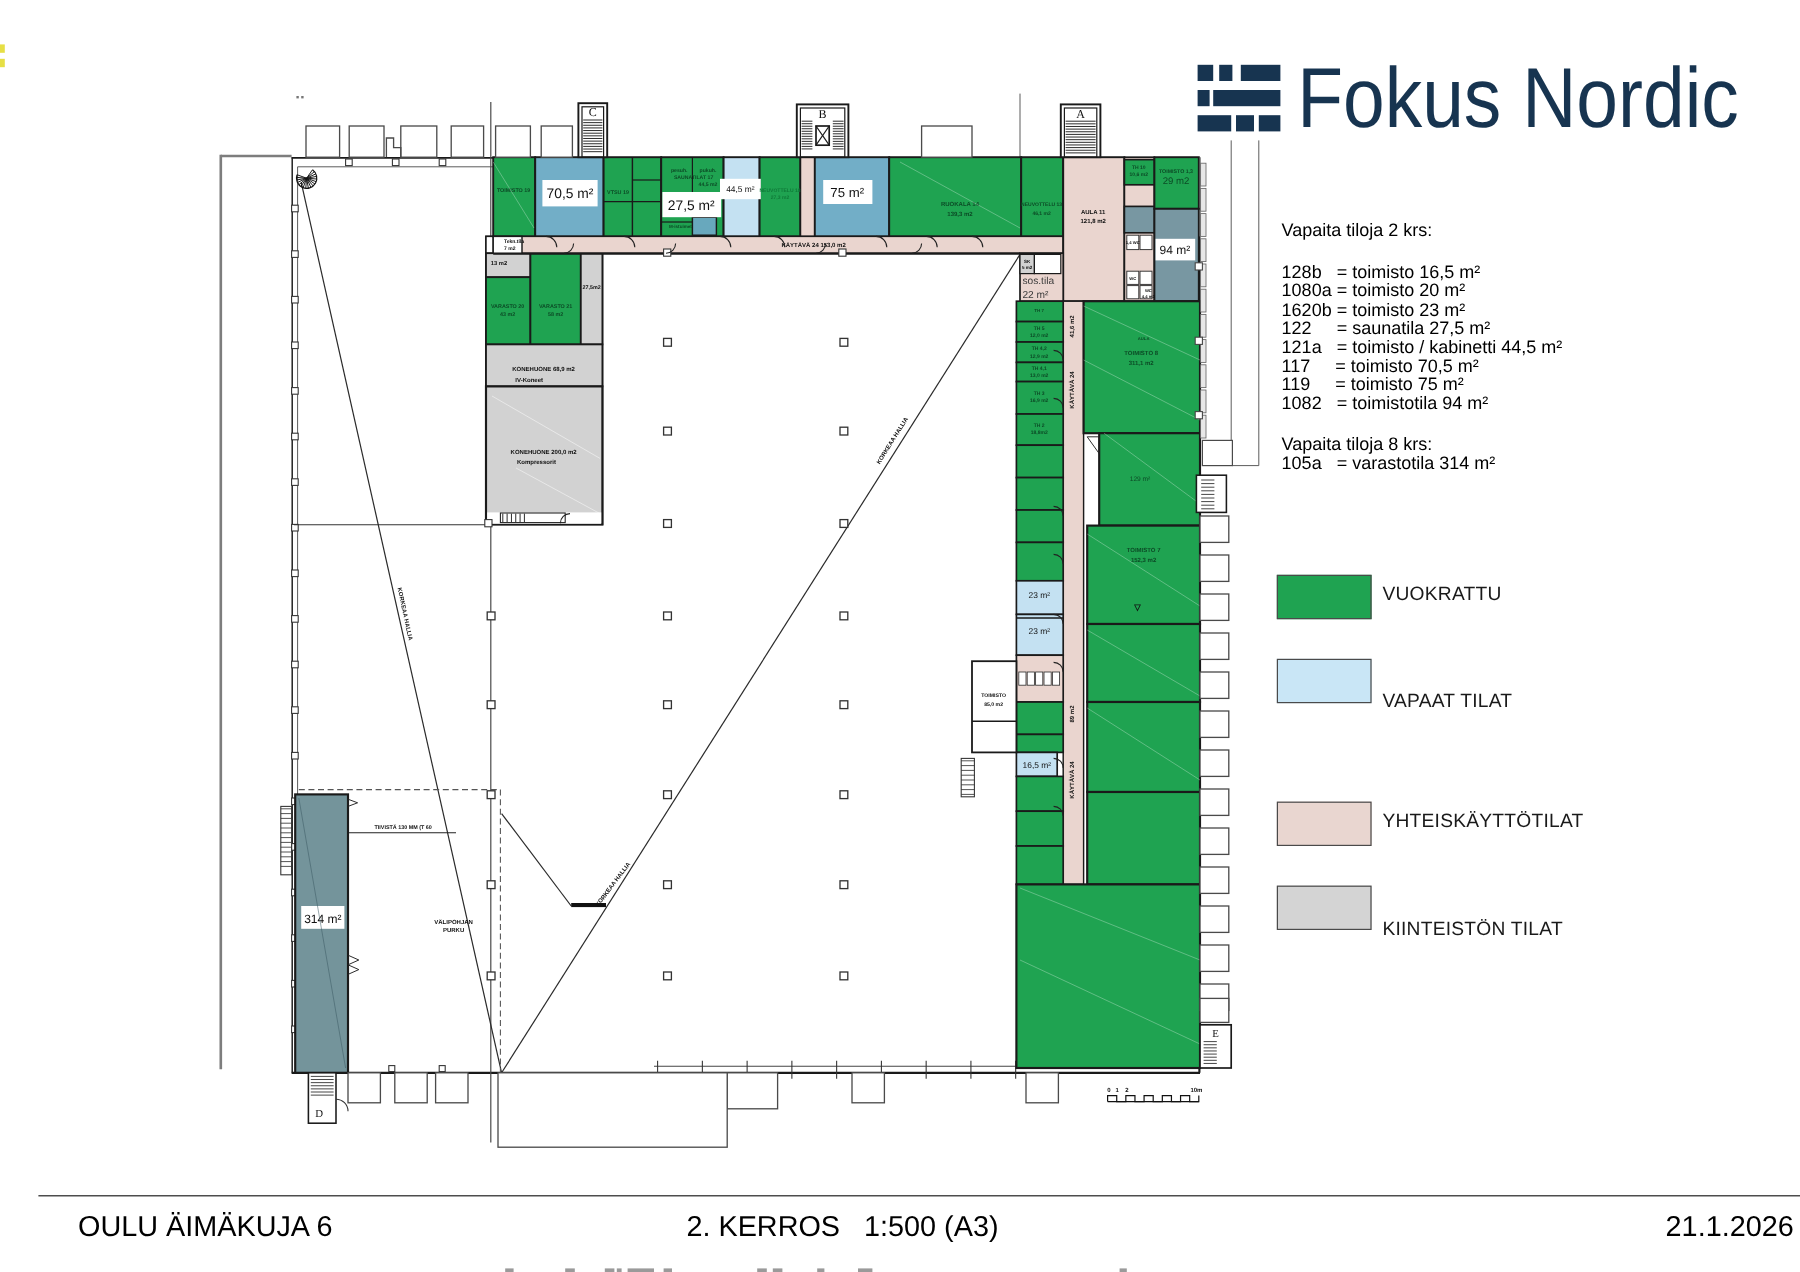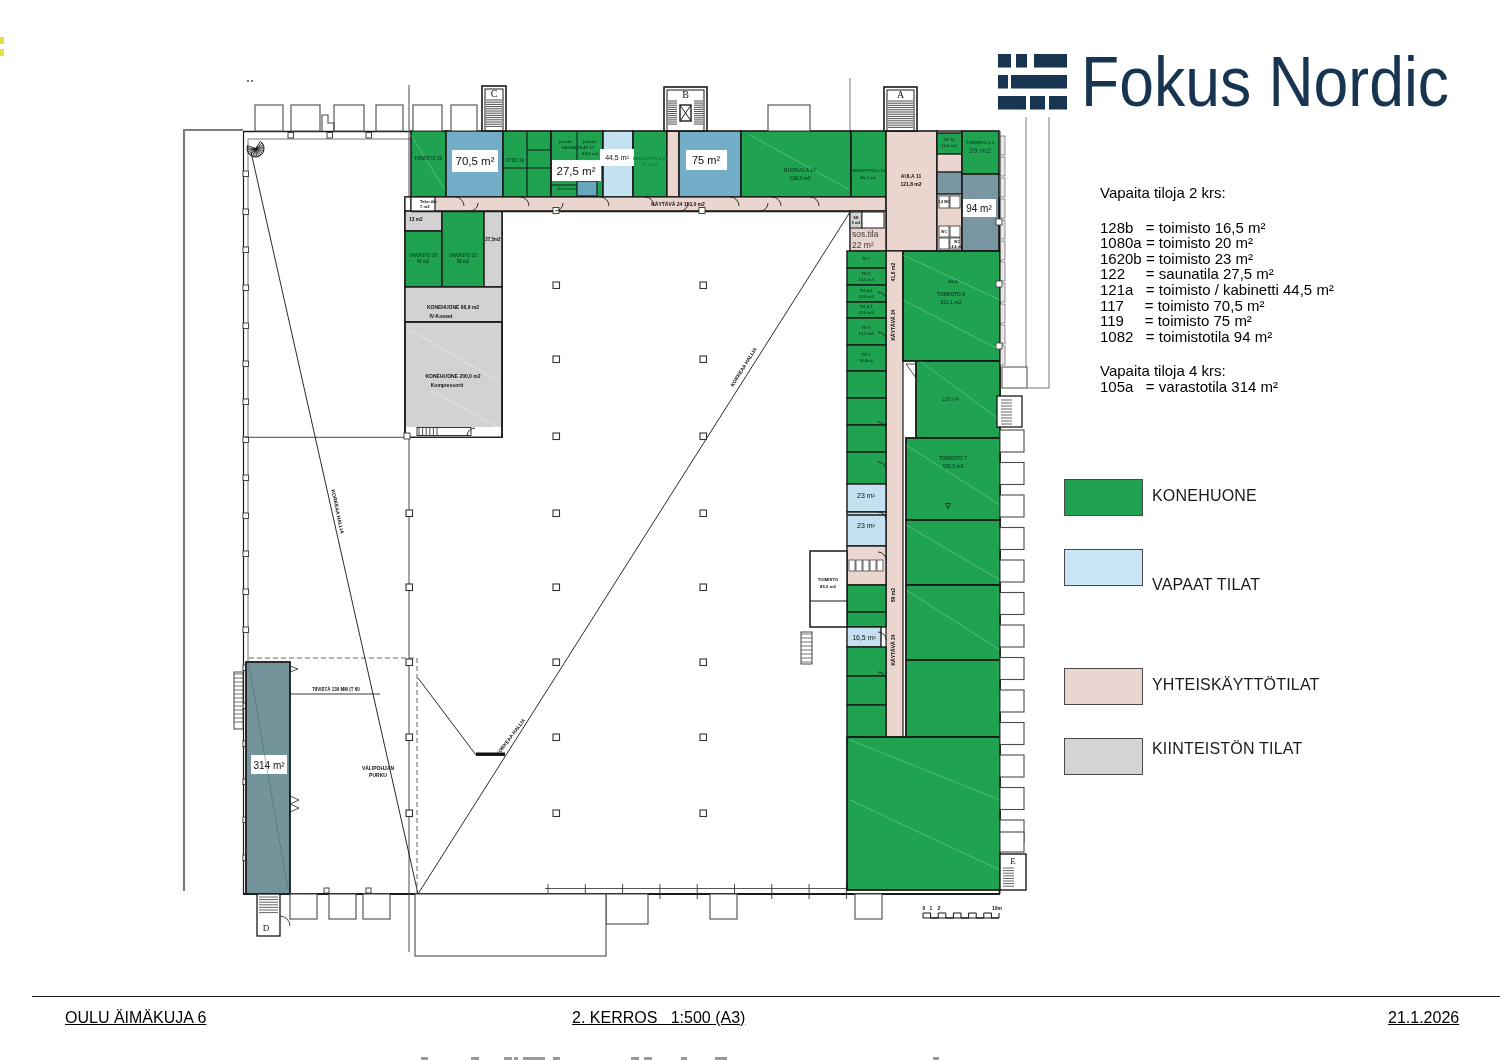--- a/index.html
+++ b/index.html
@@ -1,27 +1,27 @@
 <!DOCTYPE html>
 <html><head>
 <meta charset="utf-8">
 <style>
   html,body{margin:0;padding:0;background:#fff;}
   #page{position:relative;width:1500px;height:1060px;background:#fff;overflow:hidden;
         font-family:"Liberation Sans",sans-serif;}
   .abs{position:absolute;}
   #listblock{position:absolute;left:1068px;top:185px;font-size:15px;color:#000;line-height:15.6px;}
   #listblock .gap{height:19px;}
-  .lrow{white-space:pre;margin-left:32px;}
+  .lrow{white-space:pre;}
   #legend{position:absolute;left:1064px;top:0;}
   .sw{position:absolute;left:0;width:77px;height:35px;border:1px solid #4a4a4a;
       background-image:linear-gradient(155deg,rgba(255,255,255,0) 46%,rgba(255,255,255,.5) 50%,rgba(255,255,255,0) 54%);}
   .swlab{position:absolute;left:88px;font-size:16px;color:#1a1a1a;letter-spacing:0.2px;white-space:nowrap;}
   #footer-line{position:absolute;left:32px;right:0;top:996px;border-top:1.3px solid #222;}
-  .ftxt{position:absolute;top:1009px;font-size:16px;color:#000;text-decoration:underline;}
+  .ftxt{position:absolute;top:1009px;font-size:24px;color:#000;}
 </style>
 </head>
 <body>
 <div id="page">
 
   <svg class="abs" style="left:990px;top:40px" width="480" height="80" viewBox="0 0 480 80">
     <g fill="#173450">
       <rect x="8" y="14" width="13" height="13.5"></rect>
       <rect x="26" y="14" width="11" height="13.5"></rect>
       <rect x="44" y="14" width="33" height="13.5"></rect>
@@ -39,33 +39,33 @@
     <div class="gap"></div>
     <div class="lrow">128b&nbsp;&nbsp; = toimisto 16,5 m²</div>
     <div class="lrow">1080a = toimisto 20 m²</div>
     <div class="lrow">1620b = toimisto 23 m²</div>
     <div class="lrow">122&nbsp;&nbsp;&nbsp;&nbsp;&nbsp;= saunatila 27,5 m²</div>
     <div class="lrow">121a&nbsp;&nbsp; = toimisto / kabinetti 44,5 m²</div>
     <div class="lrow">117&nbsp;&nbsp;&nbsp;&nbsp;&nbsp;= toimisto 70,5 m²</div>
     <div class="lrow">119&nbsp;&nbsp;&nbsp;&nbsp;&nbsp;= toimisto 75 m²</div>
     <div class="lrow">1082&nbsp;&nbsp; = toimistotila 94 m²</div>
     <div class="gap"></div>
-    <div class="lrow">Vapaita tiloja 4 krs:</div>
+    <div class="lrow">Vapaita tiloja 8 krs:</div>
     <div class="lrow">105a&nbsp;&nbsp; = varastotila 314 m²</div>
   </div>
 
   <div id="legend">
     <div class="sw" style="top:479px;background:#1fa351"></div>
-    <div class="swlab" style="top:487px">KONEHUONE</div>
+    <div class="swlab" style="top:487px">VUOKRATTU</div>
     <div class="sw" style="top:549px;background:#c9e6f6"></div>
     <div class="swlab" style="top:576px">VAPAAT TILAT</div>
     <div class="sw" style="top:668px;background:#e9d6d0"></div>
     <div class="swlab" style="top:676px">YHTEISKÄYTTÖTILAT</div>
     <div class="sw" style="top:738px;background:#d4d4d4"></div>
-    <div class="swlab" style="top:740px">KIINTEISTÖN TILAT</div>
+    <div class="swlab" style="top:766px">KIINTEISTÖN TILAT</div>
   </div>
 
   <div id="footer-line"></div>
   <div class="ftxt" style="left:65px">OULU ÄIMÄKUJA 6</div>
   <div class="ftxt" style="left:572px">2. KERROS&nbsp;&nbsp; 1:500 (A3)</div>
   <div class="ftxt" style="left:1388px">21.1.2026</div>
 
   <svg id="plan" class="abs" style="left:0;top:0" width="1500" height="1060" viewBox="0 0 1500 1060">
 <g>
 <line x1="243" y1="130" x2="184" y2="130" stroke="#7d7d7d" stroke-width="2.2"></line>

